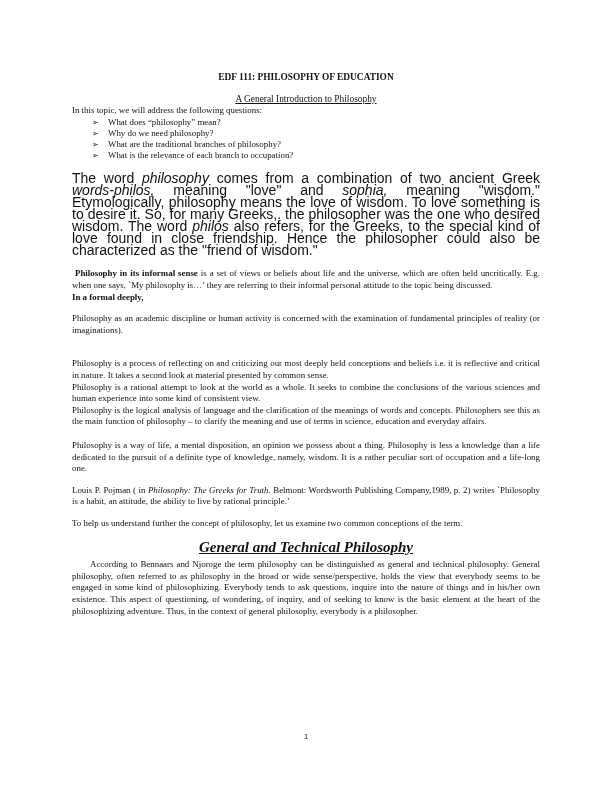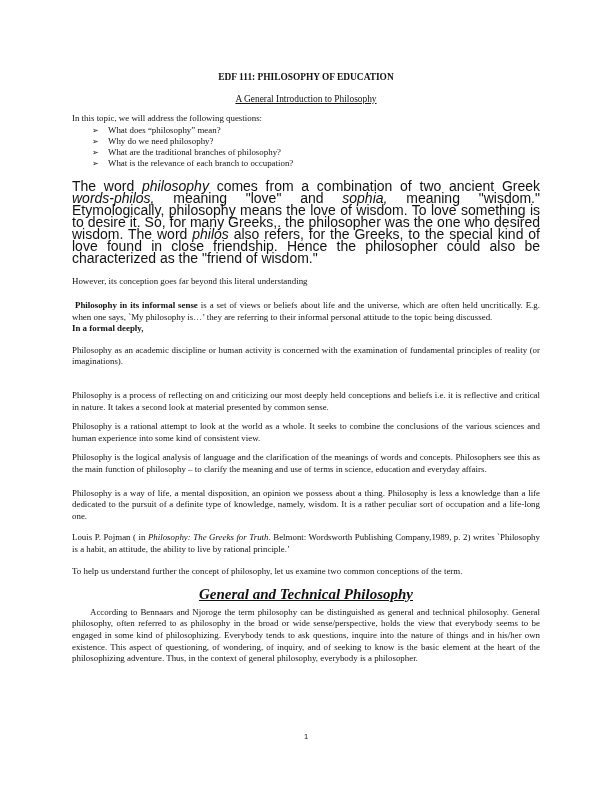--- a/index.html
+++ b/index.html
@@ -9,28 +9,28 @@
       background: #ffffff; color: #111111;
       font-family: "Liberation Serif", "DejaVu Serif", serif;
       padding-left: 24px;
     }
     .content { position: absolute; left: 72px; width: 468px; top: 71px; }
     .serif { font-family: "Liberation Serif", "DejaVu Serif", serif; font-size: 8.9px; line-height: 11.6px; }
     .sans { font-family: "Liberation Sans", "DejaVu Sans", sans-serif; font-size: 14px; line-height: 12.1px; }
     .title { text-align: center; font-weight: bold; font-size: 9.4px; line-height: 12px; margin: 0; }
     .subtitle { text-align: center; font-weight: normal; text-decoration: underline; font-size: 9.4px; line-height: 12px; margin: 10px 0 0 0; }
     p { margin: 0; text-align: justify; }
-    .intro { margin-top: 8px; }
+    .intro { margin-top: 0; }
     ul.qs { list-style: none; margin: 0; padding: 0 0 0 20px; }
     ul.qs li { position: relative; padding-left: 16px; font-size: 8.9px; line-height: 11.3px; }
     ul.qs li .arrow { position: absolute; left: 0; top: 0; font-size: 8px; font-family: "DejaVu Sans", sans-serif; }
     .heading { font-weight: bold; font-size: 8.9px; line-height: 11.6px; }
     .heading-u { font-weight: bold; font-style: italic; text-decoration: underline; font-size: 15px; line-height: 11.6px; text-align: center; }
     .gap6 { margin-top: 6px; }
-    .gap8 { margin-top: 8px; }
+    .gap8 { margin-top: 0; }
     .gap10 { margin-top: 10px; }
     .gap12 { margin-top: 12px; }
     .gap22 { margin-top: 22px; }
     .indent { text-indent: 18px; }
     .bold { font-weight: bold; }
     .ital { font-style: italic; }
     .pagenum { position: absolute; top: 732px; left: 0; width: 612px; text-align: center;
       font-family: "Liberation Sans", "DejaVu Sans", sans-serif; font-size: 7.5px; color: #111; }
   </style>
 </head>
@@ -46,21 +46,20 @@
     <ul class="qs serif">
       <li><span class="arrow">➢</span><span>What does “philosophy” mean?</span></li>
       <li><span class="arrow">➢</span><span>Why do we need philosophy?</span></li>
       <li><span class="arrow">➢</span><span>What are the traditional branches of philosophy?</span></li>
       <li><span class="arrow">➢</span><span>What is the relevance of each branch to occupation?</span></li>
     </ul>
 
 
     <p class="sans gap10"><span>The word </span><span class="ital">philosophy</span><span> comes from a combination of two ancient  Greek </span><span class="ital">words-philos,</span><span> meaning "love" and </span><span class="ital">sophia,</span><span> meaning "wisdom." Etymologically, philosophy means the love of wisdom. To love something is to desire it. So, for many Greeks,. the philosopher was the one who desired wisdom. The word </span><span class="ital">philos</span><span> also refers, for the Greeks, to the special kind of love found in close friendship. Hence the philosopher could also be characterized as the "friend of wisdom."</span></p>
 
-    <p class="serif gap12">However, its conception goes far beyond this literal understanding</p>
 
     <p class="serif gap12">&nbsp;<span class="bold">Philosophy in its informal sense</span><span> is a set of views or beliefs about life and the universe, which are often held uncritically. E.g. when one says, `My philosophy is…’ they are referring to their informal personal attitude to the topic being discussed.</span></p>
     <div class="heading serif">In a formal deeply,</div>
 
     <p class="serif gap10">Philosophy as an academic discipline or human activity is concerned with the examination of fundamental principles of reality (or imaginations).</p>
 
     <p class="serif gap22">Philosophy is a process of reflecting on and criticizing our most deeply held conceptions and beliefs  i.e. it is reflective and critical in nature. It takes a second look at material presented by common sense.</p>
 
     <p class="serif gap8">Philosophy is a rational attempt to look at the world as a whole. It seeks to combine the conclusions of the various sciences and human experience into some kind of consistent view.</p>
 

